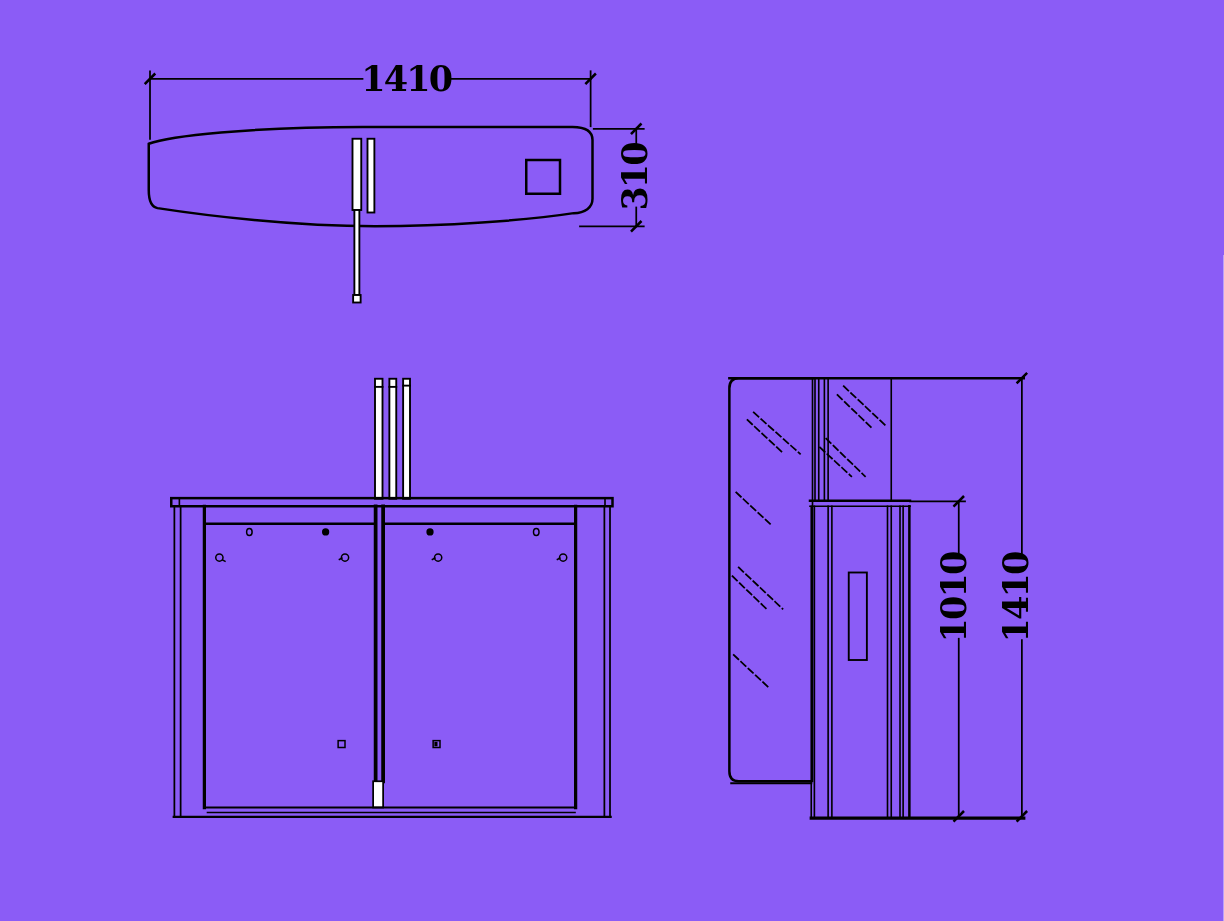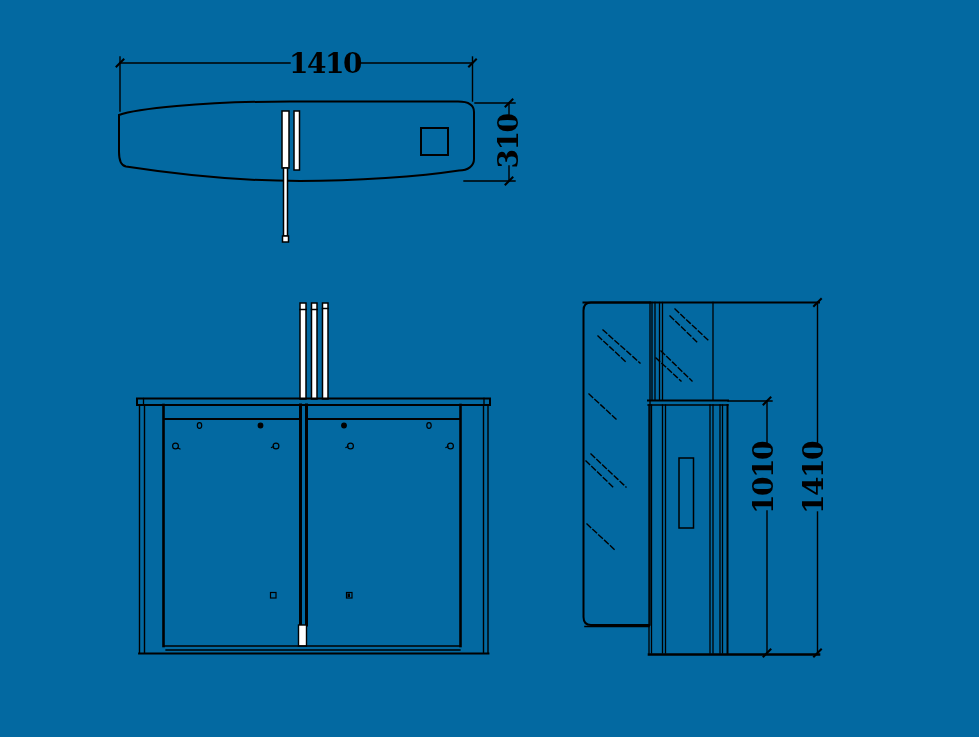--- a/index.html
+++ b/index.html
@@ -1,16 +1,16 @@
 <!DOCTYPE html>
 <html><head>
 <meta charset="utf-8">
 <style>
   html,body{margin:0;padding:0;background:#fff;}
-  #stage{position:relative;width:979px;height:737px;background:#0369a1;overflow:hidden;
+  #stage{position:relative;width:979px;height:737px;background:#8b5cf6;overflow:hidden;
          font-family:"DejaVu Serif", serif;}
   svg{position:absolute;left:0;top:0;}
   .dim-text{font-family:"DejaVu Serif", serif;font-weight:bold;font-size:28px;
             letter-spacing:-1.5px;fill:#000;}
   line,path,rect,ellipse,circle{vector-effect:none;}
 </style>
 </head>
 <body>
 
 <div id="stage">

